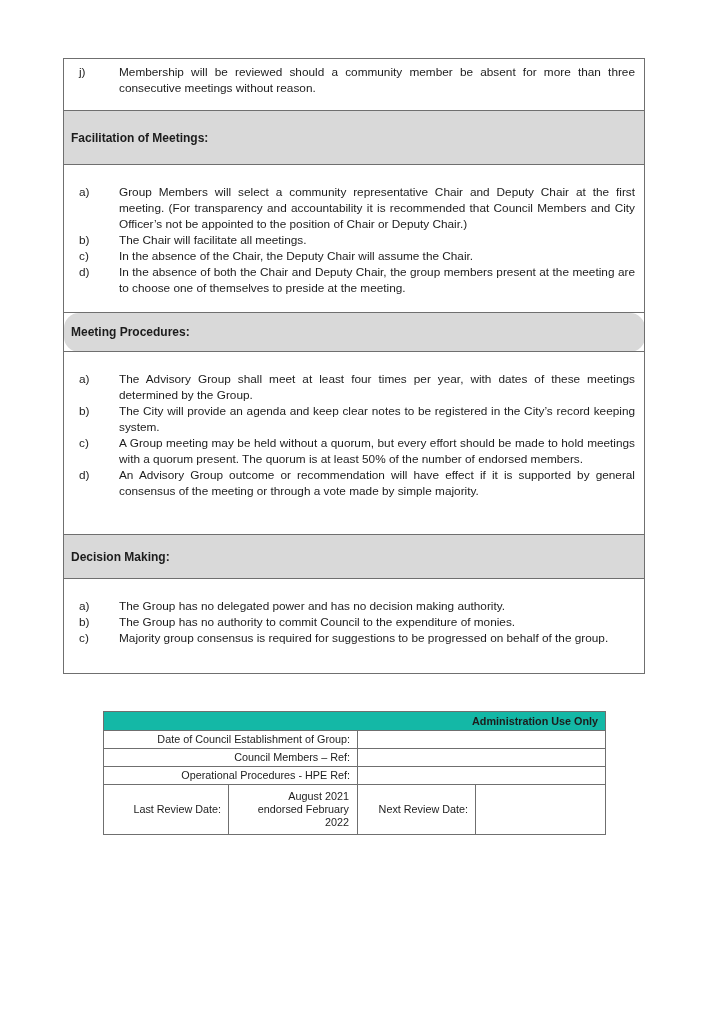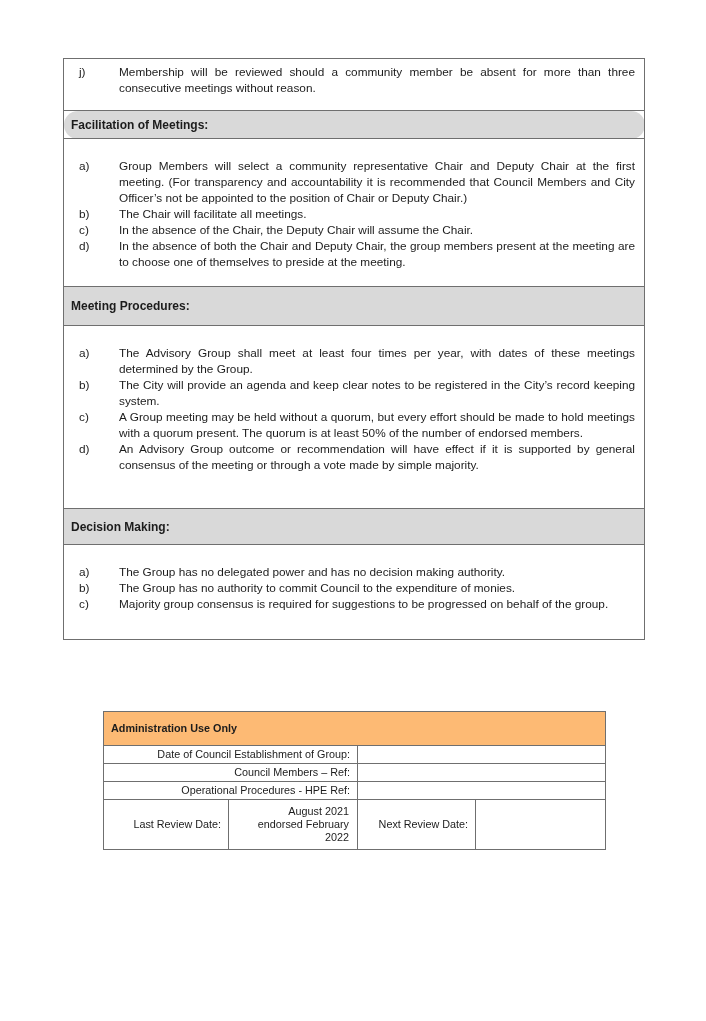--- a/index.html
+++ b/index.html
@@ -16,23 +16,23 @@
   
   .main-table { left: 63px; top: 58px; width: 582px; }
   .main-table td { border: 1px solid #6f6f6f; vertical-align: top; }
   .header-cell {
     background: #d9d9d9;
     font-weight: bold;
     font-size: 12px;
     padding-left: 7px;
     vertical-align: middle !important;
   }
-  .hdr-0 { height: 28px; border-radius: 15px; }
-  .hdr-1 { height: 39px; }
-  .hdr-2 { height: 36px; }
+  .hdr-0 { height: 54px; }
+  .hdr-1 { height: 39px; border-radius: 15px; }
+  .hdr-2 { height: 44px; }
   .content-cell {
     padding: 5px 9px 0 15px;
     font-size: 11.8px;
     line-height: 16px;
   }
   .row-intro { height: 52px; }
   .row-list-0 { height: 148px; padding-top: 19px; }
   .row-list-1 { height: 183px; padding-top: 19px; }
   .row-list-2 { height: 95px;  padding-top: 19px; }
   .item { display: flex; }
@@ -43,24 +43,24 @@
   .admin-table {
     left: 103px; top: 711px; width: 502px;
     font-size: 10.8px; line-height: 13px;
   }
   .admin-table td {
     border: 1px solid #6f6f6f;
     vertical-align: middle;
     padding: 2px 7px;
   }
   .admin-header {
-    background: #fdba74;
+    background: #14b8a6;
     font-weight: bold;
-    text-align: left;
-    height: 34px;
+    text-align: right;
+    height: 19px;
   }
   .a-label { text-align: right; height: 18px; }
   .a-value { text-align: right; padding-right: 8px !important; }
   .review-row td { height: 50px; }
   .prewrap { white-space: pre-line; }
 </style>
 </head>
 <body>
 
 <div>

